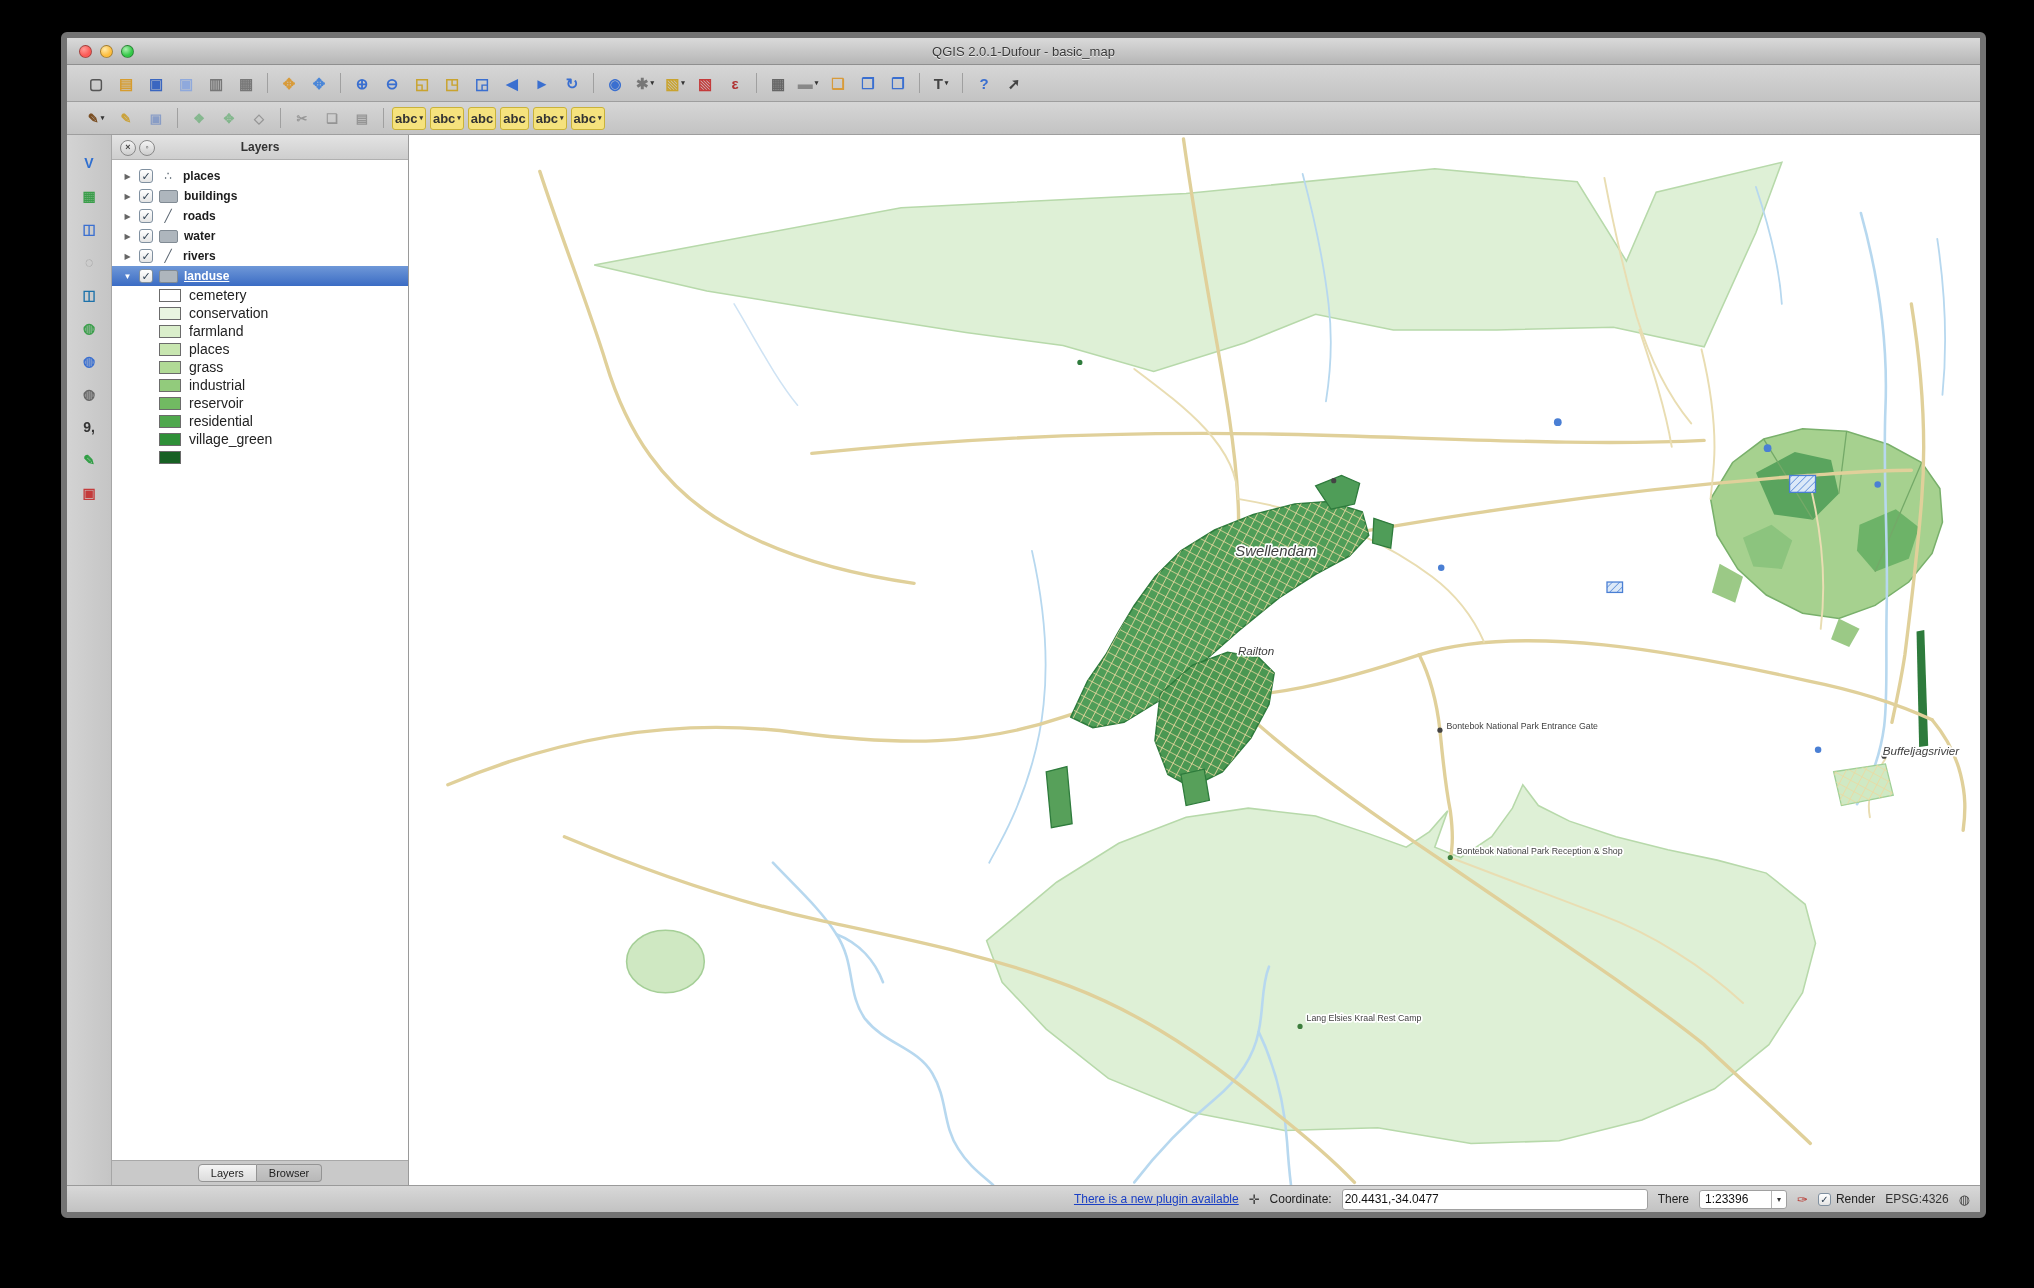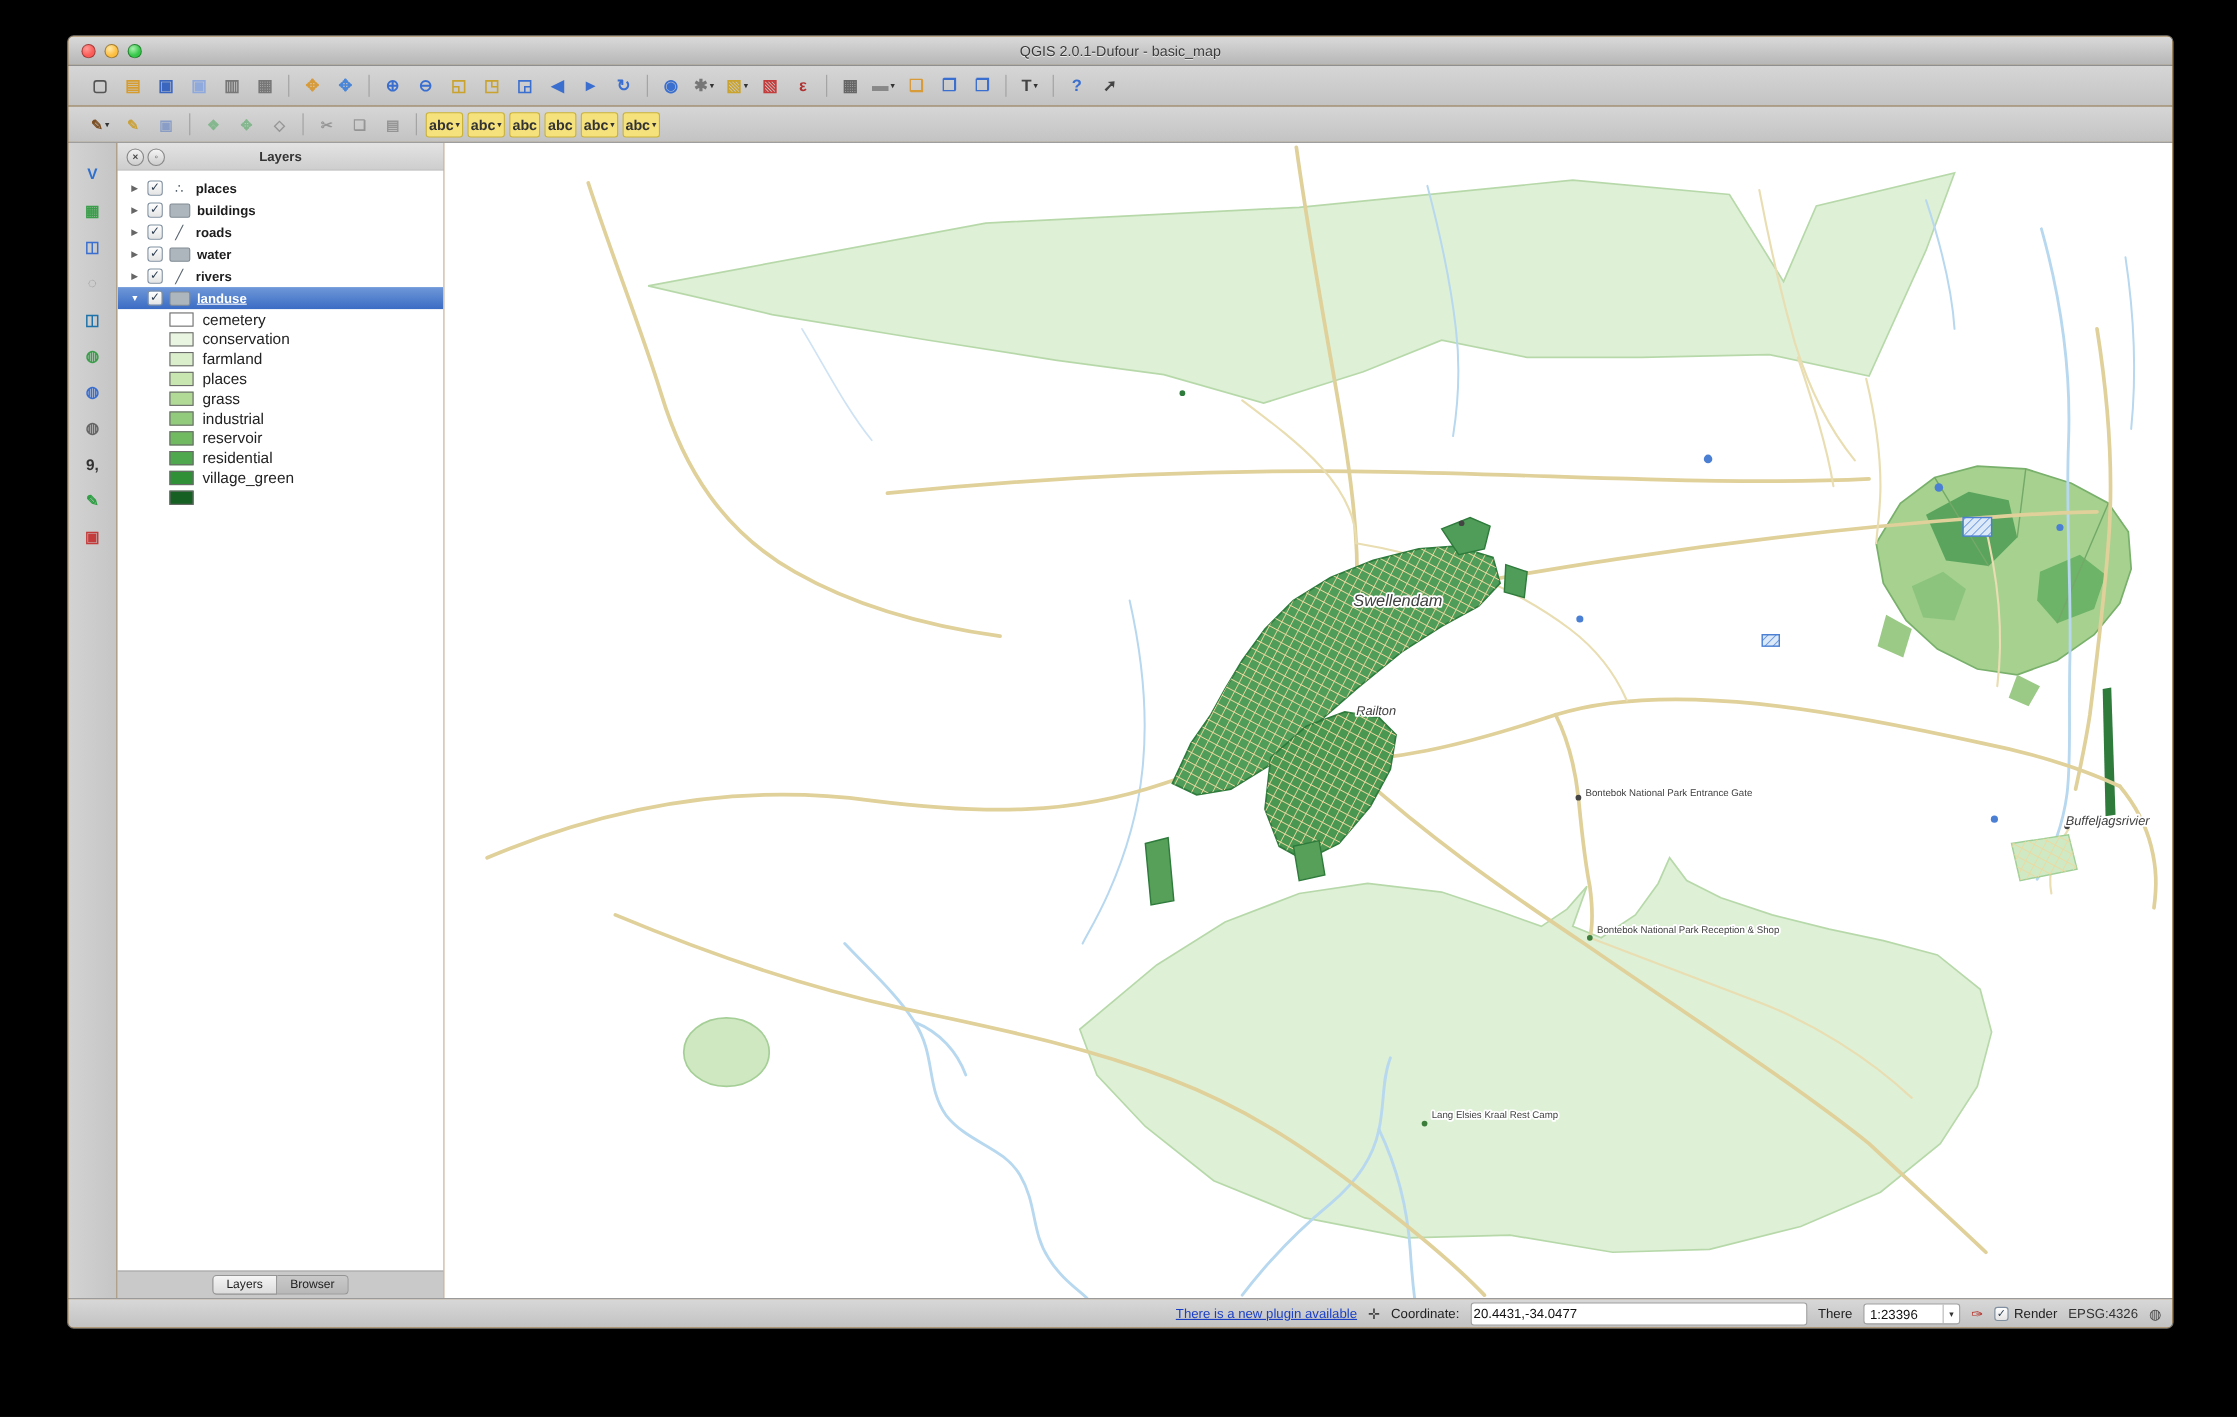--- a/index.html
+++ b/index.html
@@ -1,19 +1,19 @@
 <!DOCTYPE html>
 <html><head>
 <meta charset="utf-8">
 <style>
   html,body{margin:0;padding:0;background:#000;width:2034px;height:1288px;overflow:hidden;
     font-family:"Liberation Sans",sans-serif;-webkit-font-smoothing:antialiased;}
-  .window{position:absolute;left:61px;top:32px;width:1913px;height:1174px;background:#a16207;
+  .window{position:absolute;left:61px;top:32px;width:1913px;height:1174px;background:#84cc16;
     border-radius:6px;overflow:hidden;box-shadow:0 18px 60px rgba(0,0,0,.65);display:flex;flex-direction:column;
-    border:1px solid #737373;}
+    border:6px solid #737373;}
   
   .titlebar{height:26px;background:linear-gradient(180deg,#dadada,#b6b6b6);border-bottom:1px solid #8f8f8f;
     position:relative;display:flex;align-items:center;justify-content:center;flex:0 0 auto;}
   .title{font-size:13px;color:#3a3a3a;text-shadow:0 1px 0 #eee;}
   .lights{position:absolute;left:12px;top:0;height:100%;display:flex;align-items:center;gap:8px;}
   .light{width:13px;height:13px;border-radius:50%;border:1px solid rgba(0,0,0,.35);box-sizing:border-box;}
   .light.red{background:radial-gradient(circle at 35% 30%,#ff9a96,#fc5b57 60%);}
   .light.yellow{background:radial-gradient(circle at 35% 30%,#ffe9a8,#fdbe3f 60%);}
   .light.green{background:radial-gradient(circle at 35% 30%,#a9f0ae,#34c848 60%);}
   
@@ -74,21 +74,21 @@
   .maplabel.poi{font-size:6.8px;}
   
   .statusbar{height:26px;flex:0 0 auto;background:linear-gradient(180deg,#d8d8d8,#c2c2c2);border-top:1px solid #9a9a9a;
     display:flex;align-items:center;gap:10px;padding:0 10px;font-size:12px;color:#222;}
   .sb-spacer{flex:1 1 auto;}
   .sb-link{color:#1a3fc4;text-decoration:underline;}
   .sb-icon{font-size:13px;color:#444;}
   .sb-icon.paint{color:#b8342c;}
   .sb-input{width:300px;height:17px;border:1px solid #a0a0a0;border-radius:3px;background:#fff;
     font-size:12px;font-family:"Liberation Sans",sans-serif;color:#111;}
-  .sb-combo{display:inline-flex;align-items:flex-end;border:1px solid #a0a0a0;border-radius:3px;background:#fff;height:17px;}
+  .sb-combo{display:inline-flex;align-items:center;border:1px solid #a0a0a0;border-radius:3px;background:#fff;height:17px;}
   .sb-combo-input{width:64px;border:none;outline:none;font-size:12px;padding-left:5px;
     font-family:"Liberation Sans",sans-serif;color:#111;background:transparent;}
   .sb-combo-arrow{width:14px;height:17px;background:linear-gradient(#e8e8e8,#cawhite,#cfcfcf);
     border-left:1px solid #b5b5b5;font-size:8px;display:flex;align-items:center;justify-content:center;color:#333;}
   .sb-check{display:inline-flex;align-items:center;gap:5px;}
   .sb-label.epsg{color:#333;}
 </style>
 </head>
 <body>
 

